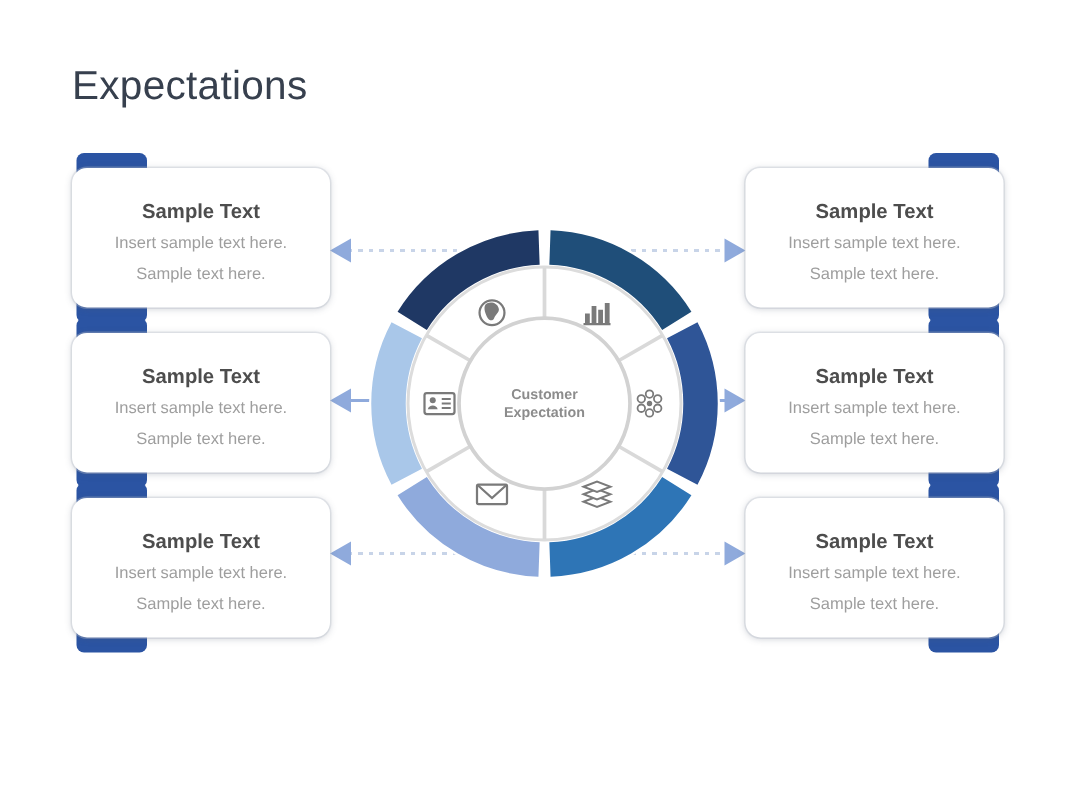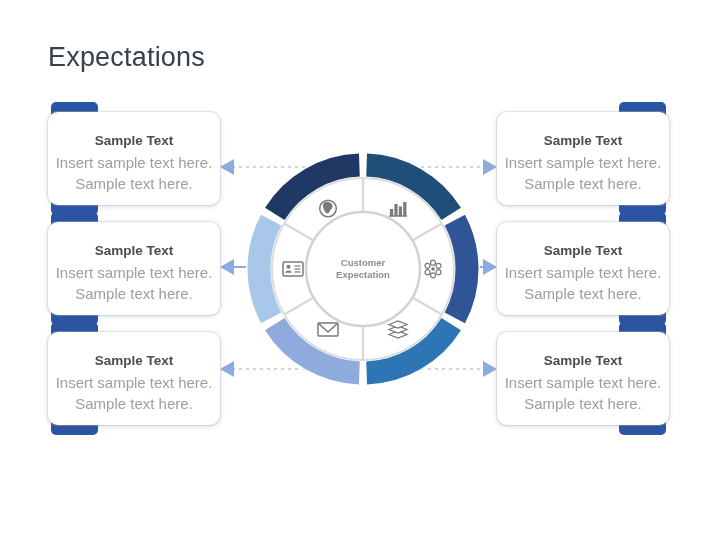--- a/index.html
+++ b/index.html
@@ -15,21 +15,21 @@
   .card{position:absolute;width:172px;height:93px;z-index:2;}
   .card .tab{position:absolute;top:-10px;bottom:-10px;width:47px;background:var(--tab);border-radius:5px;}
   .card.left .tab{left:3px;}
   .card.right .tab{right:3px;}
   .card .body{
     position:absolute;inset:0;background:#fff;border-radius:10px;box-sizing:border-box;
     box-shadow:0 1px 5px rgba(80,90,110,.28), 0 0 0 1px rgba(200,205,215,.35);
     text-align:center;padding-top:21px;
   }
   .ctitle{font-size:13.5px;font-weight:bold;color:#4D4D4D;margin-bottom:4px;text-align:center;}
-  .cline{font-size:15px;color:#9E9E9E;line-height:21px;}
+  .cline{font-size:11px;color:#9E9E9E;line-height:21px;}
   
   .dashline{
     position:absolute;height:2px;z-index:0;
     background:repeating-linear-gradient(90deg,var(--dash) 0 3px,transparent 3px 7px);
   }
   .solidline{position:absolute;height:2px;background:var(--arrow);z-index:0;}
   .ah{position:absolute;width:0;height:0;border-top:8px solid transparent;border-bottom:8px solid transparent;z-index:1;}
   .ah.l{border-right:14px solid var(--arrow);}
   .ah.r{border-left:14px solid var(--arrow);}
   

